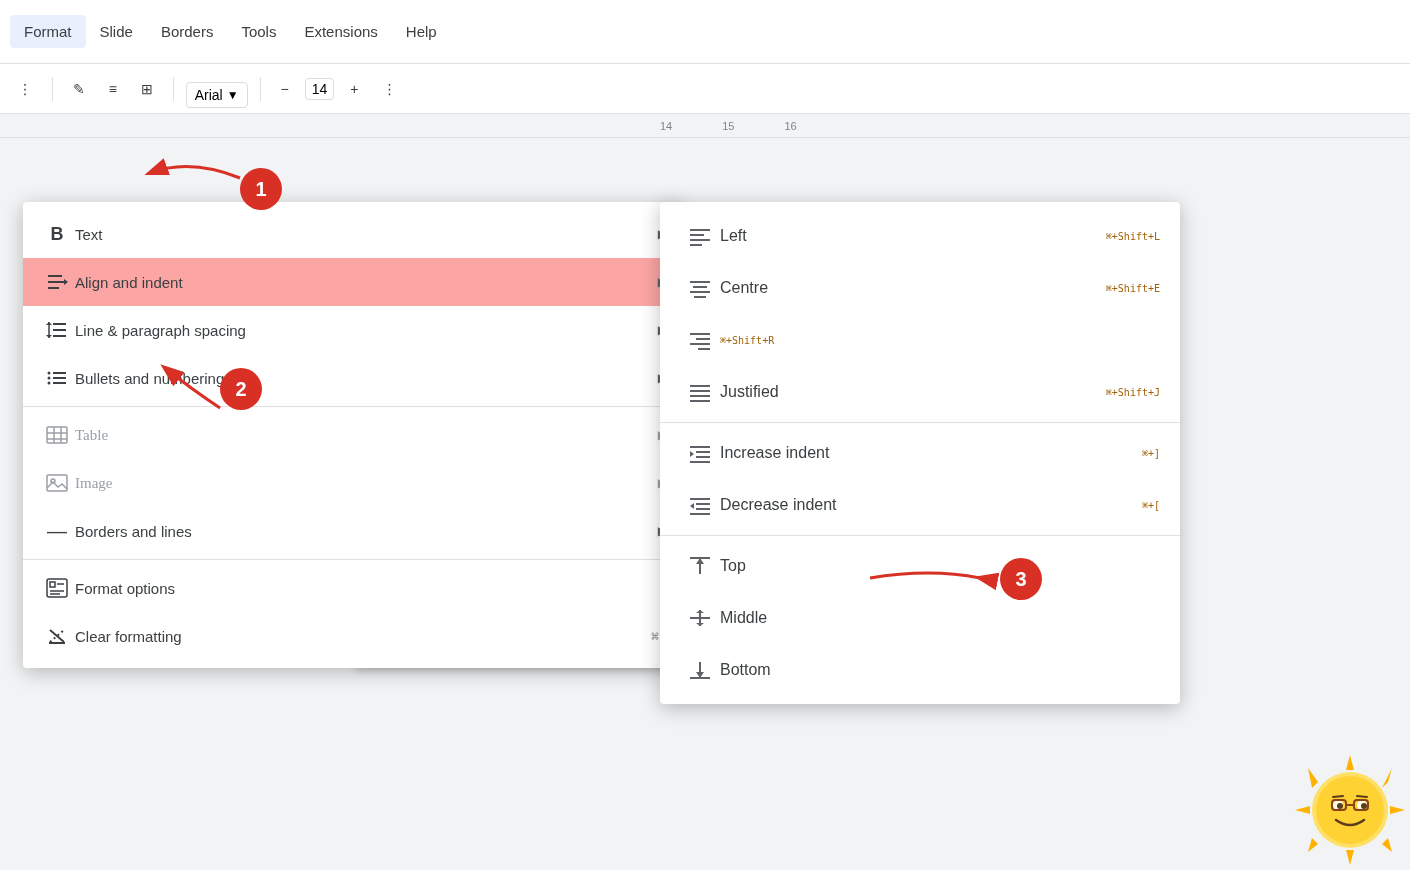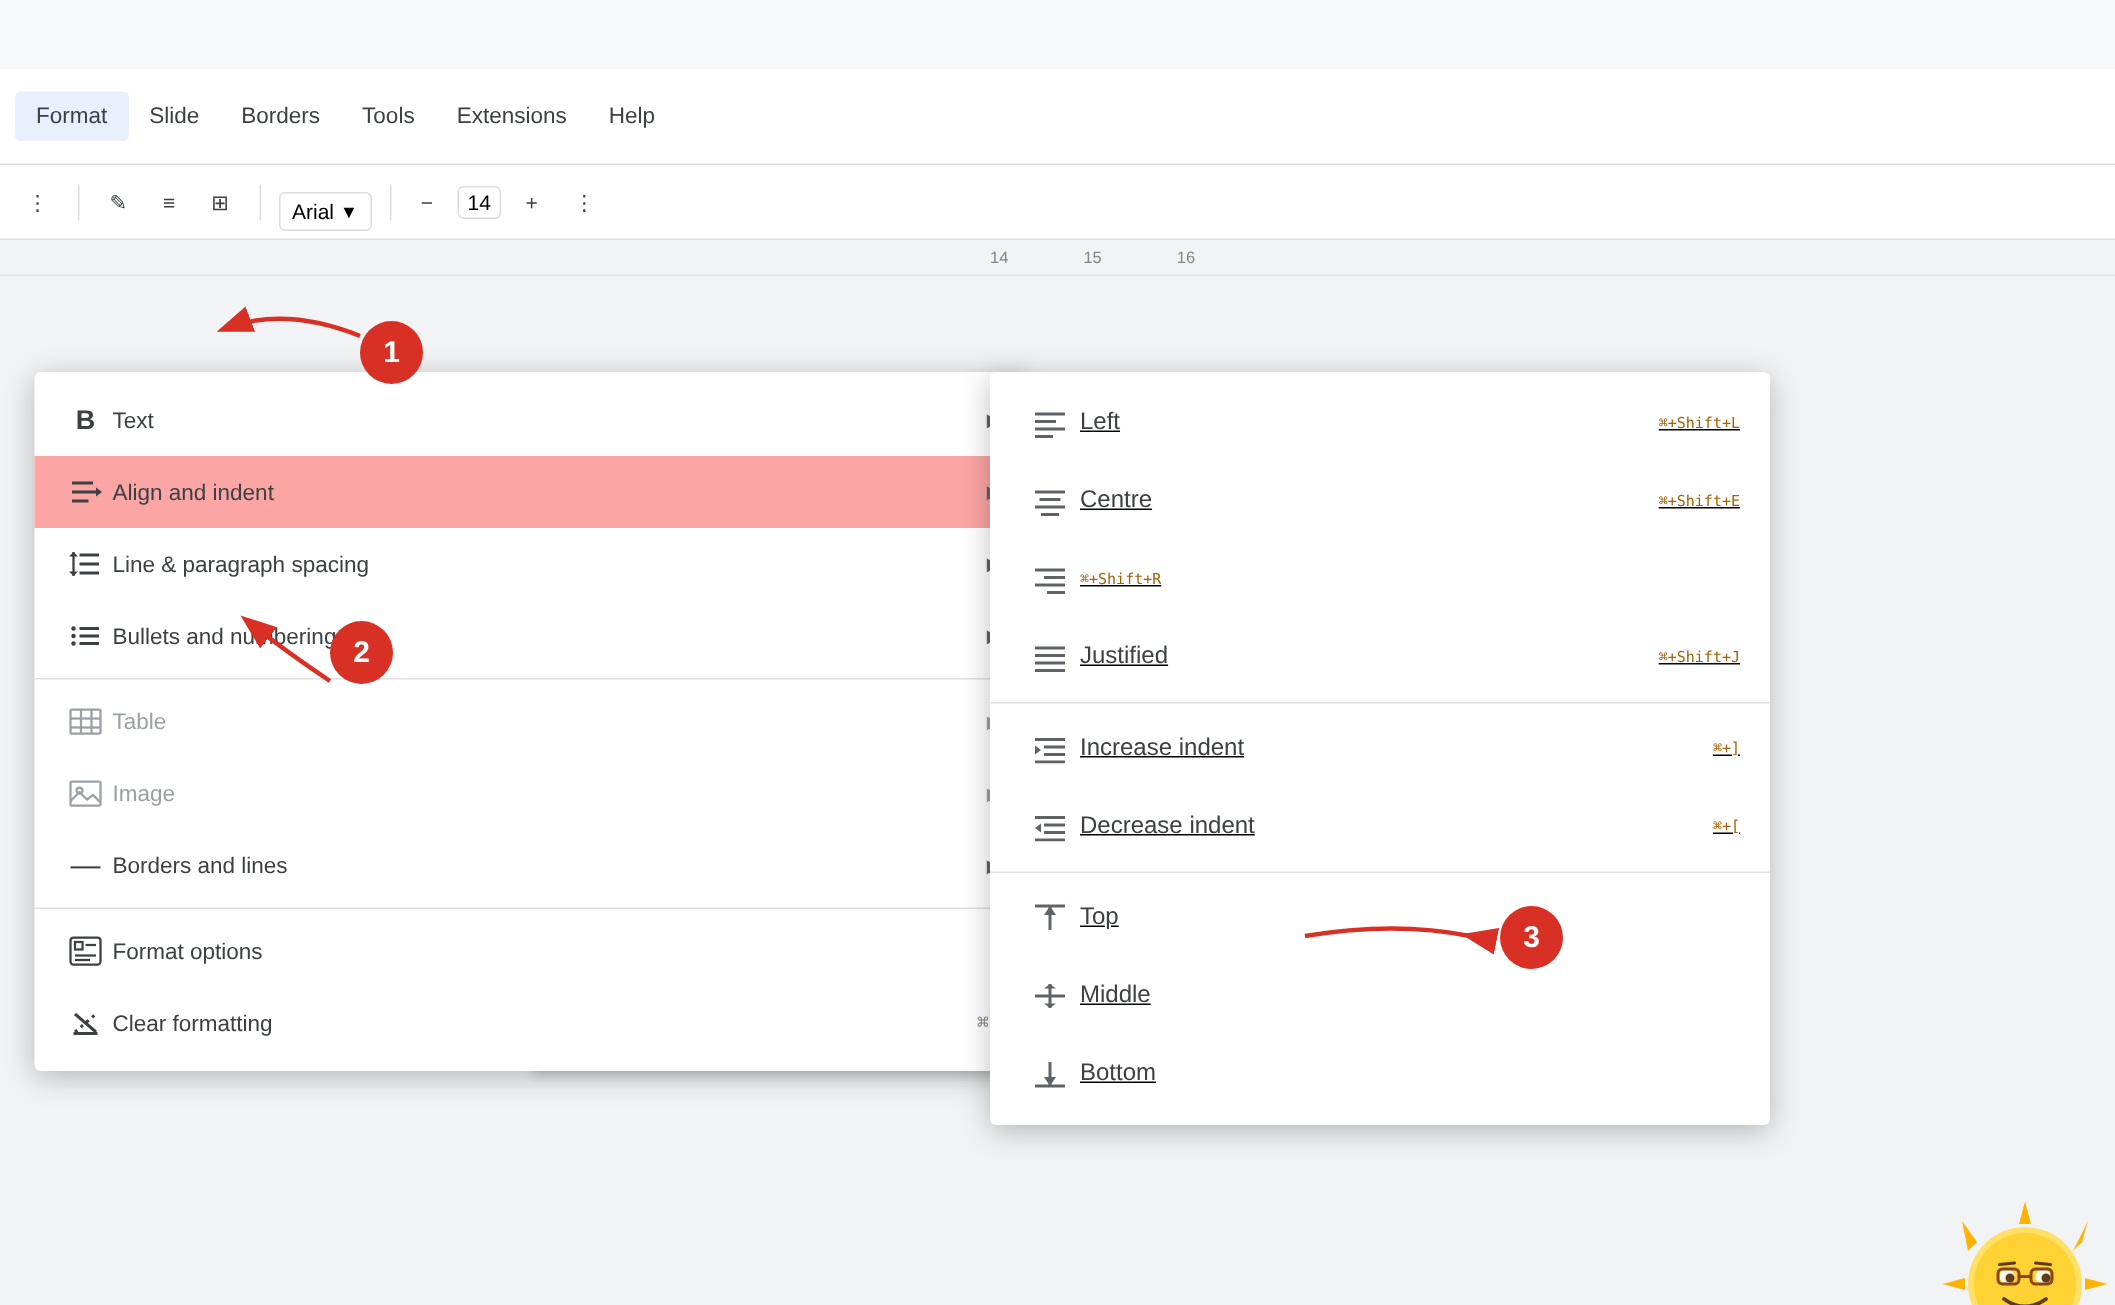--- a/index.html
+++ b/index.html
@@ -15,21 +15,20 @@
     
     .menu-bar {
       display: flex;
       align-items: center;
       height: 64px;
       background: #fff;
       border-bottom: 1px solid #e0e0e0;
       padding: 0 10px;
       position: relative;
       z-index: 10;
-      margin-top: 46px;
     }
     .menu-item {
       padding: 8px 14px;
       font-size: 15px;
       color: #3c4043;
       cursor: pointer;
       border-radius: 4px;
     }
     .menu-item:hover, .menu-item.active {
       background: #e8f0fe;
@@ -165,20 +164,21 @@
       color: #3c4043;
       cursor: pointer;
       position: relative;
       min-height: 48px;
     }
     .menu-row.highlighted {
       background: #fca5a5;
     }
     .menu-row.disabled {
       color: #9aa0a6;
+      font-family: Liberation Serif, serif;
     }
     .menu-row .row-icon {
       width: 36px;
       font-size: 16px;
       display: flex;
       align-items: center;
       justify-content: center;
       flex-shrink: 0;
     }
     .menu-row .row-label {
@@ -205,21 +205,20 @@
     .align-submenu {
       position: absolute;
       top: 64px;
       left: 660px;
       width: 520px;
       background: #fff;
       box-shadow: 0 4px 20px rgba(0,0,0,0.25);
       border-radius: 4px;
       z-index: 101;
       padding: 8px 0;
-      text-decoration: underline;
     }
 
     .submenu-row {
       display: flex;
       align-items: center;
       padding: 10px 20px;
       font-size: 15px;
       color: #3c4043;
       cursor: pointer;
       min-height: 52px;

